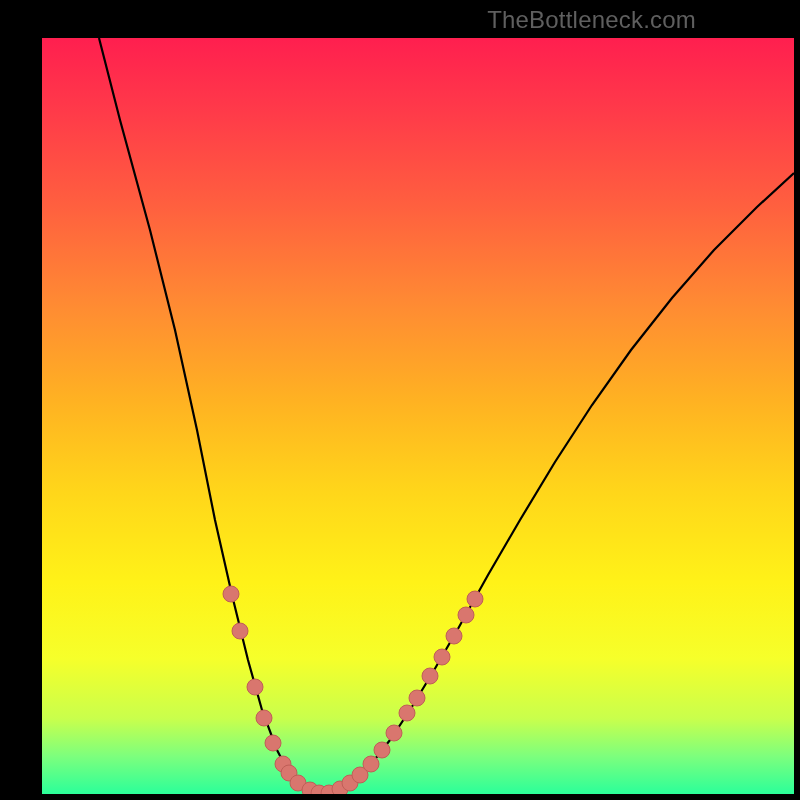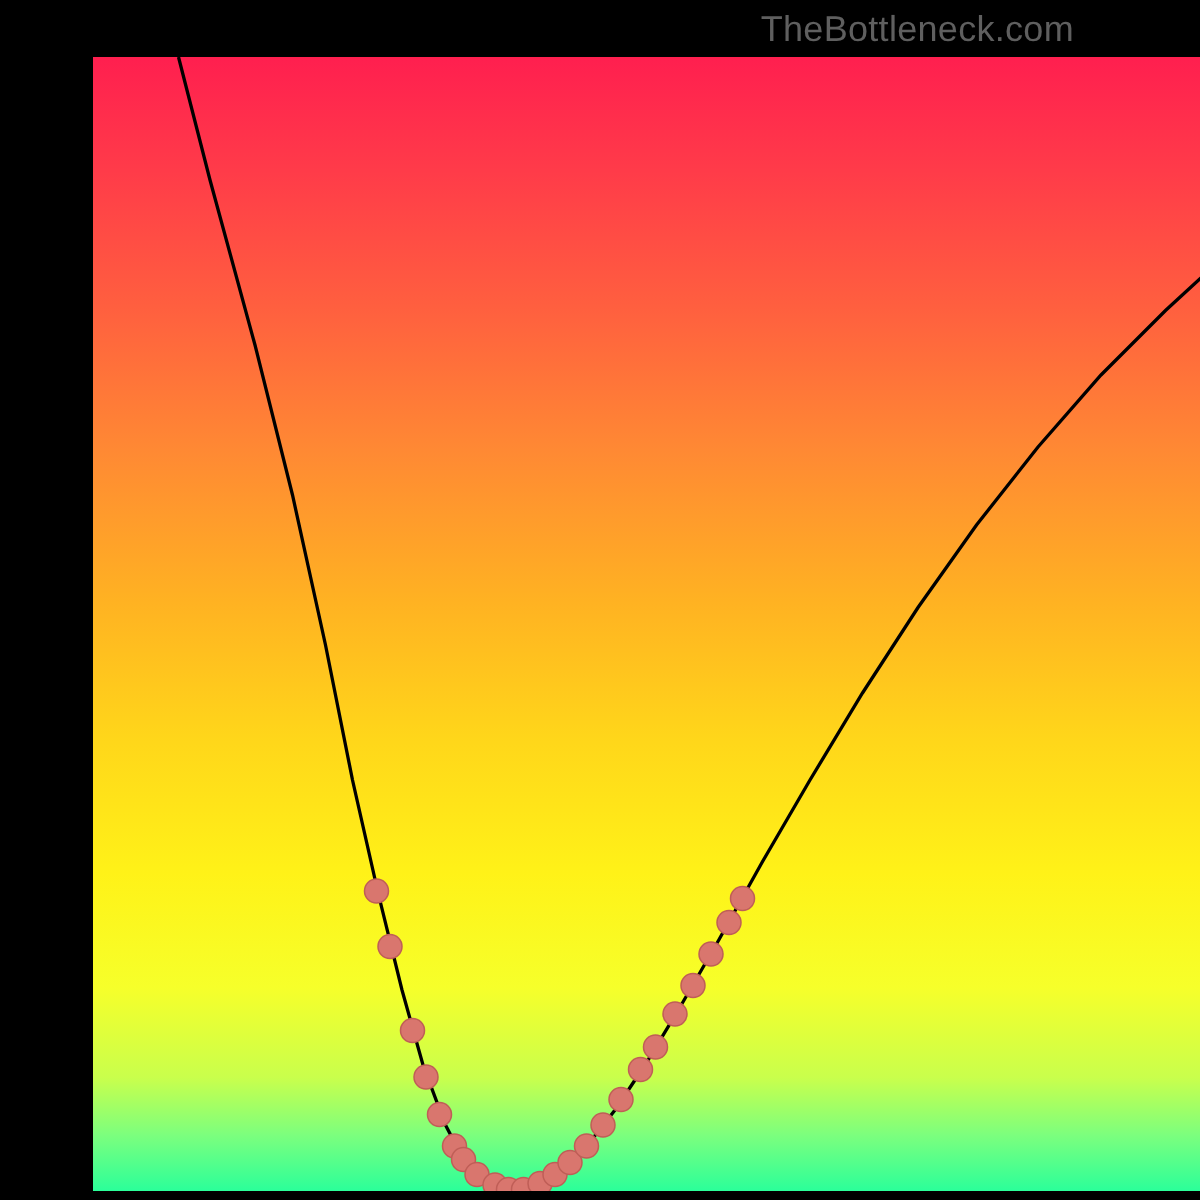--- a/index.html
+++ b/index.html
@@ -9,21 +9,20 @@
     height: 800px;
     overflow: hidden;
     background: #000;
     font-family: Arial, Helvetica, sans-serif;
   }
   .frame {
     position: relative;
     width: 708px;
     height: 800px;
     background: #000;
-    margin-left: 20px;
   }
   .watermark {
     position: absolute;
     top: 6px;
     right: 12px;
     color: #5f5f5f;
     font-size: 24px;
     font-weight: 400;
     letter-spacing: 0.2px;
     z-index: 10;

